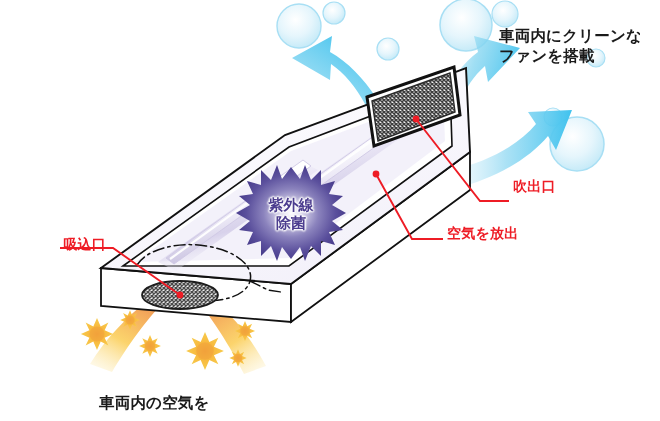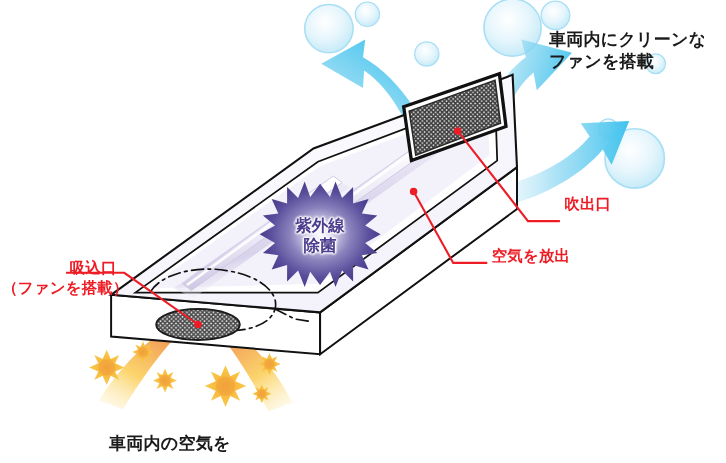--- a/index.html
+++ b/index.html
@@ -275,17 +275,17 @@
   </svg>
 
   <div class="label label-black" id="lbl-clean-air"><span>車両内にクリーンな</span><br><span>ファンを搭載</span></div>
 
   <div class="label label-black" id="lbl-intake-air"><span>車両内の空気を</span><br></div>
 
   <div class="label label-red" id="lbl-outlet">吹出口</div>
 
   <div class="label label-red" id="lbl-uv-lamp">空気を放出</div>
 
-  <div class="label label-red" id="lbl-intake"><span>吸込口</span><br><span>（ファンを搭載）</span></div>
+  <div class="label label-red" id="lbl-intake"><span>吸込口</span><br></div>
 
   <div class="label" id="lbl-badge" style="left:253px; top:196px; width:76px; text-align:center; color:#4c3d8f; font-size:15px; font-weight:700; line-height:1.22; text-shadow: 0 0 2px #fff, 0 0 3px #fff, 1px 0 2px #fff, -1px 0 2px #fff, 0 1px 2px #fff, 0 -1px 2px #fff;"><span>紫外線</span><br><span>除菌</span></div>
 
 </div>
 
 </body></html>

